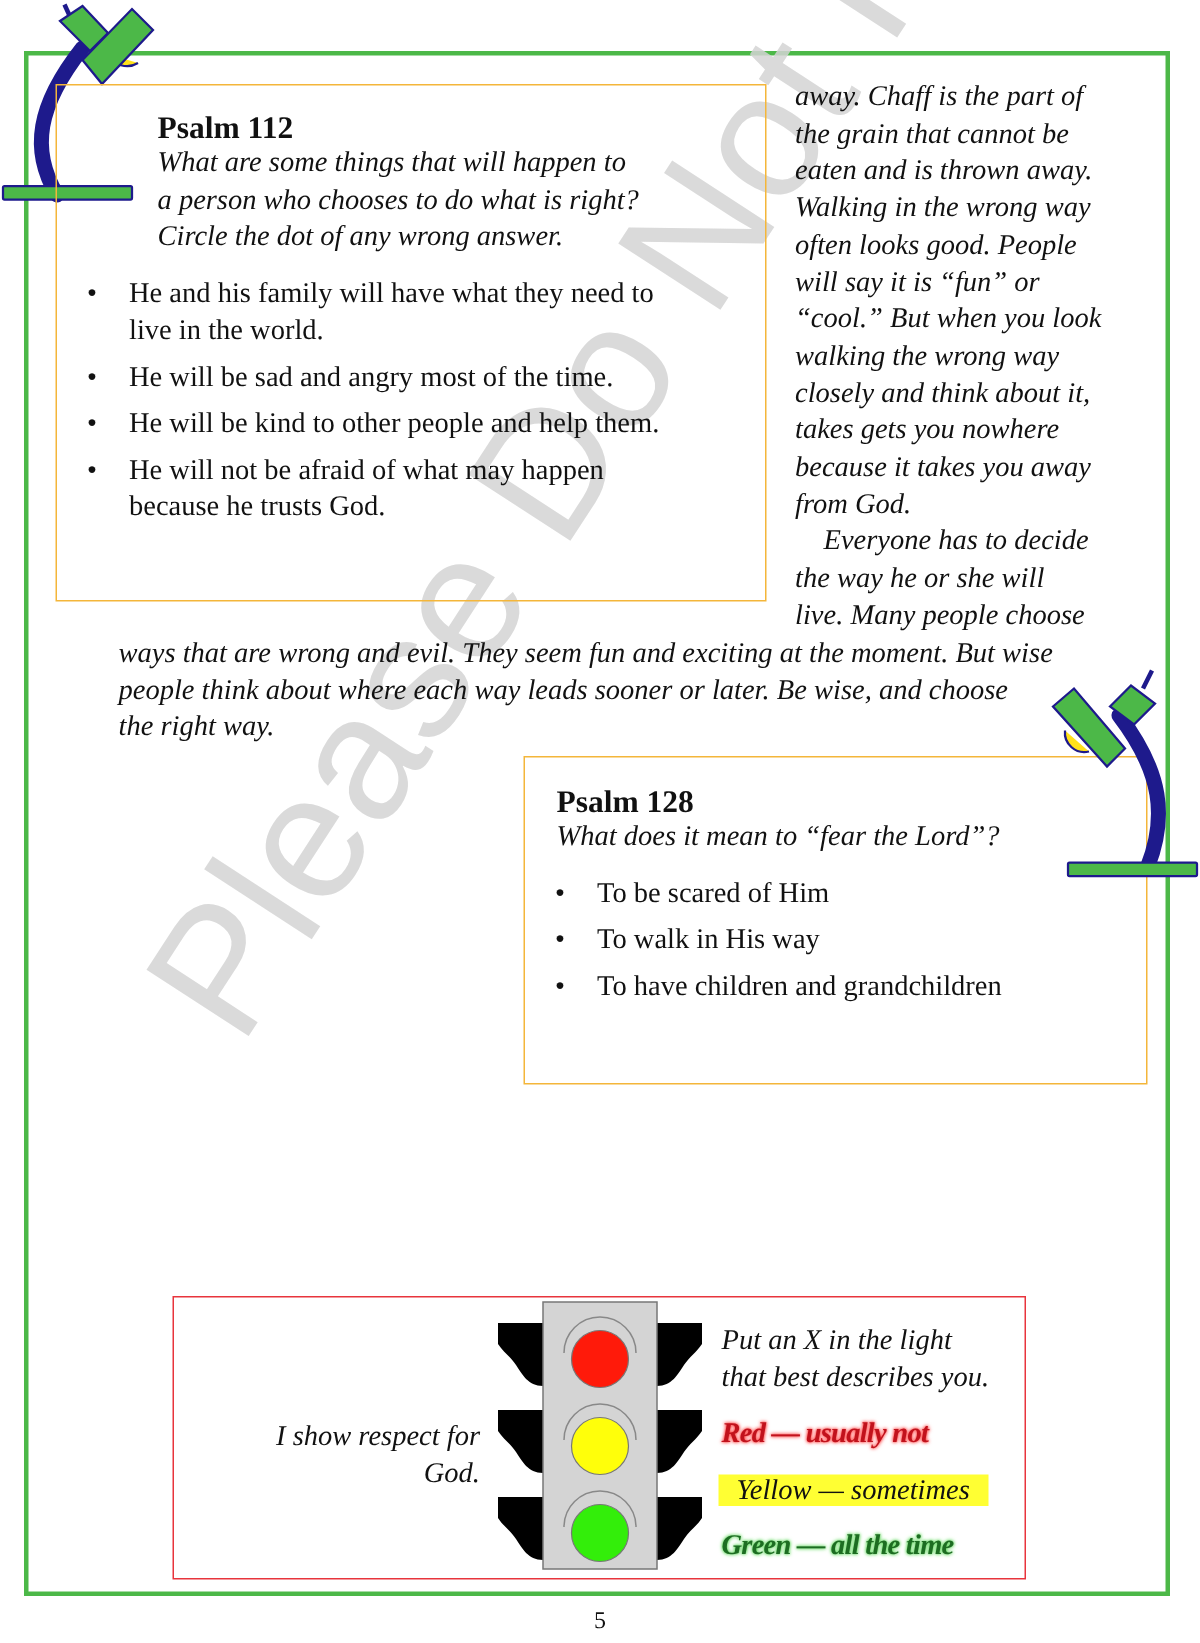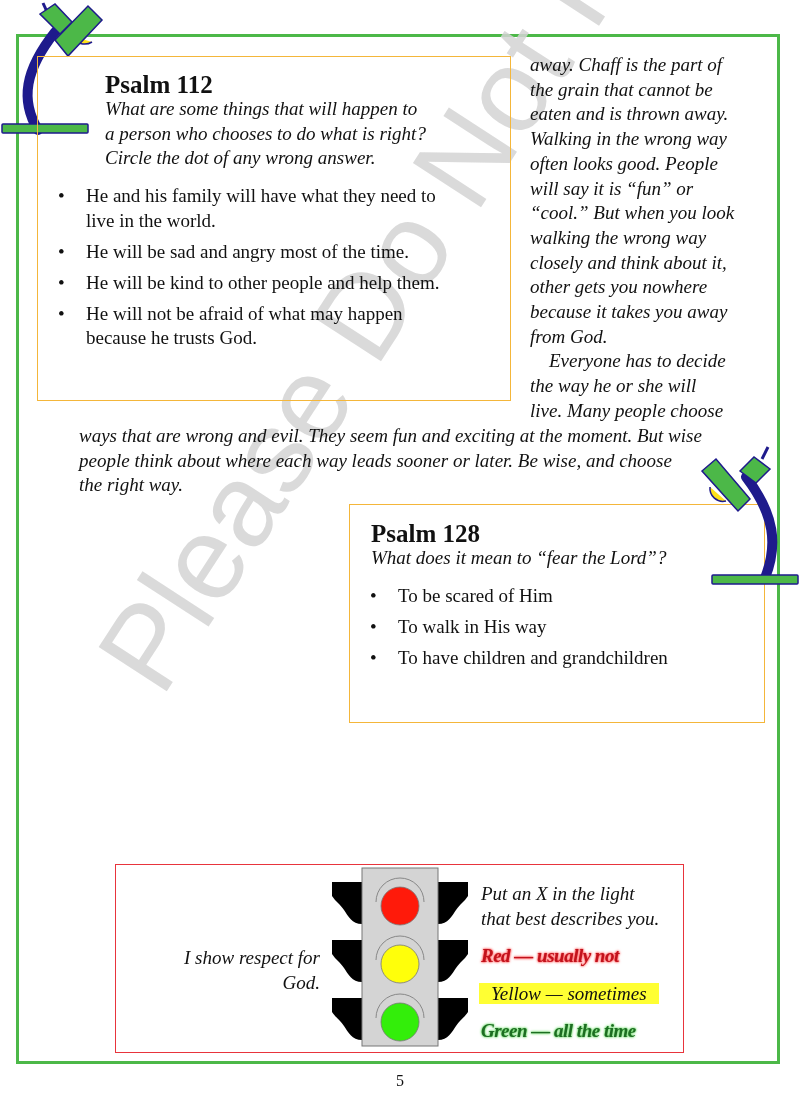--- a/index.html
+++ b/index.html
@@ -3,21 +3,21 @@
 <meta charset="utf-8">
 <style>
   html, body { margin:0; padding:0; }
   body { width:800px; height:1095px; position:relative; background:#ffffff; overflow:hidden;
          font-family:"Liberation Serif", serif; color:#111; }
   .abs { position:absolute; }
   .page-frame { left:16px; top:34px; width:764px; height:1030px; border:3px solid #4cb848; box-sizing:border-box; }
   .box-orange { border:1.5px solid #f4b63a; box-sizing:border-box; background:transparent; }
   .box-red { border:1.5px solid #e8343c; box-sizing:border-box; }
   .txt { font-size:19px; line-height:24.7px;font-style:italic; }
-  .title { font-weight:bold; font-size:25px; line-height:24px; }
+  .title { font-weight:bold; font-size:21px; line-height:24px; }
   ul.blist { list-style:none; margin:0; padding:0; }
   ul.blist li { position:relative; padding-left:48px; font-size:19px; line-height:24.5px; margin-bottom:6.5px; }
   ul.blist li::before { content:"\2022"; position:absolute; left:20px; top:0; }
   .watermark { left:0; top:0; width:800px; height:1095px; pointer-events:none; }
   .wm-text { position:absolute; left:70px; top:640px; font-family:"Liberation Sans", sans-serif;
              font-size:118px; color:#d4d4d4; white-space:nowrap; transform:rotate(-57deg);
              transform-origin:left top; opacity:0.85; }
   .legend-red { font-weight:bold; color:#c1121c; text-shadow:0 0 2px #ff3b3b,0 0 3px #ff5a5a; letter-spacing:-0.5px; }
   .legend-yellow { color:#111; background:#ffff33; padding:0 12px; }
   .legend-green { font-weight:bold; color:#1d6d22; text-shadow:0 0 2px #5ed45a,0 0 3px #6adf66; letter-spacing:-0.5px; }
@@ -58,21 +58,21 @@
 <div class="abs txt" style="left:530px;top:53px;width:240px;">
   <div>away. Chaff is the part of</div>
   <div>the grain that cannot be</div>
   <div>eaten and is thrown away.</div>
   <div>Walking in the wrong way</div>
   <div>often looks good. People</div>
   <div>will say it is “fun” or</div>
   <div>“cool.” But when you look</div>
   <div>walking the wrong way</div>
   <div>closely and think about it,</div>
-  <div>other gets you nowhere</div>
+  <div>takes gets you nowhere</div>
   <div>because it takes you away</div>
   <div>from God.</div>
   <div>&nbsp;&nbsp;&nbsp;&nbsp;Everyone has to decide</div>
   <div>the way he or she will</div>
   <div>live. Many people choose</div>
 </div>
 
 <div class="abs txt" style="left:37px;top:424px;width:720px;margin-left:42px;">
   <div>ways that are wrong and evil. They seem fun and exciting at the moment. But wise</div>
   <div>people think about where each way leads sooner or later. Be wise, and choose</div>

